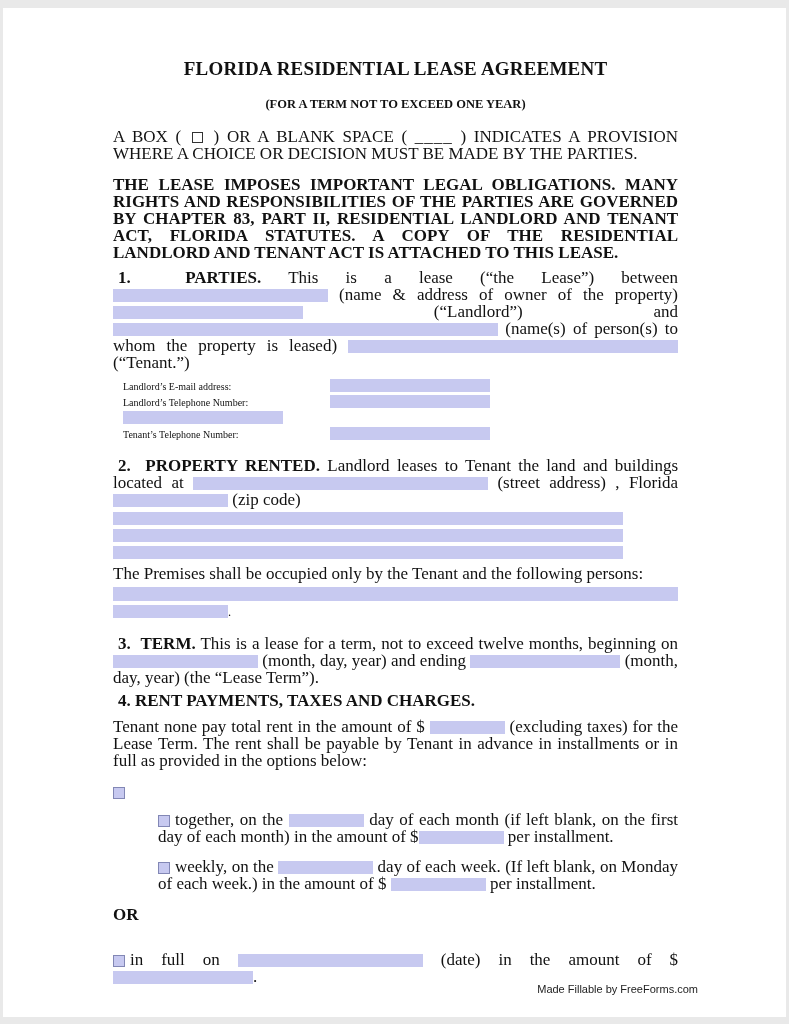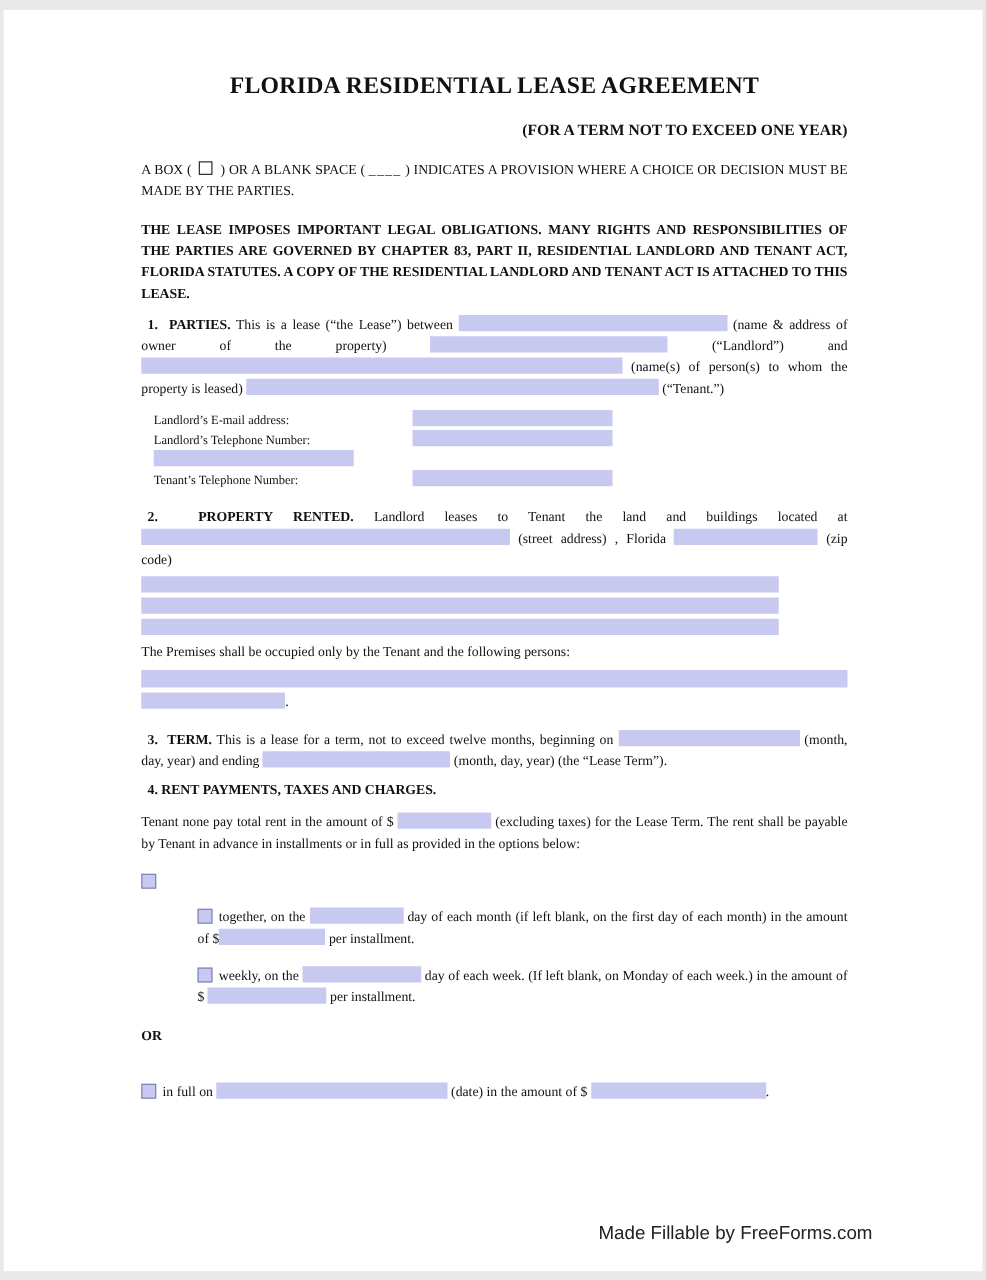--- a/index.html
+++ b/index.html
@@ -7,23 +7,23 @@
   body {
     background:#e9e9e9;
     font-family:"Liberation Serif", serif;
     color:#111;
   }
   .canvas { position:relative; width:789px; height:1024px; background:var(--canvas_bg,#e9e9e9); overflow:hidden; }
   .page { position:absolute; top:8px; left:3px; right:3px; bottom:7px; background:var(--page_bg,#ffffff); }
   .content { padding:50px 108px 0 110px; }
 
   .title { font-size:19px; font-weight:bold; text-align:center; letter-spacing:0.2px; }
-  .subtitle { margin-top:17px; font-size:12.5px; font-weight:bold; text-align:right; }
+  .subtitle { margin-top:17px; font-size:12.5px; font-weight:bold; text-align:center; }
 
-  p.body { font-size:11px; line-height:17px; text-align:justify; }
+  p.body { font-size:17px; line-height:17px; text-align:justify; }
   .notice  { margin-top:16px; }
   .warning { margin-top:14px; font-weight:bold; }
   .sec1 { margin-top:8px; text-indent:5px; }
   .sec2 { margin-top:14px; text-indent:5px; }
   .sec3 { margin-top:14px; text-indent:5px; }
   .sec4h { margin-top:6px; text-indent:5px; font-weight:bold; }
   .furniture { margin-top:8px; }
   .rentp { margin-top:9px; }
 
   
@@ -49,21 +49,21 @@
   .occ2 { margin-top:3px; font-size:12.5px; line-height:17px; }
 
   .opt-inst { margin-top:14px; }
   .indent { margin-left:45px; }
   .opt-month { margin-top:11px; }
   .or { margin-top:14px; text-align:center; font-weight:bold; }
   .opt-week { margin-top:13px; }
   .opt-full { margin-top:28px; }
 
   .footer { position:absolute; right:88px; bottom:22px;
-            font-family:"Liberation Sans", sans-serif; font-size:15px; color:#222; }
+            font-family:"Liberation Sans", sans-serif; font-size:11px; color:#222; }
 </style>
 </head>
 <body>
 
 <div class="canvas">
   <div class="page">
     <div class="content">
 
       <h1 class="title">FLORIDA RESIDENTIAL LEASE AGREEMENT</h1>
       <div class="subtitle">(FOR A TERM NOT TO EXCEED ONE YEAR)</div>

